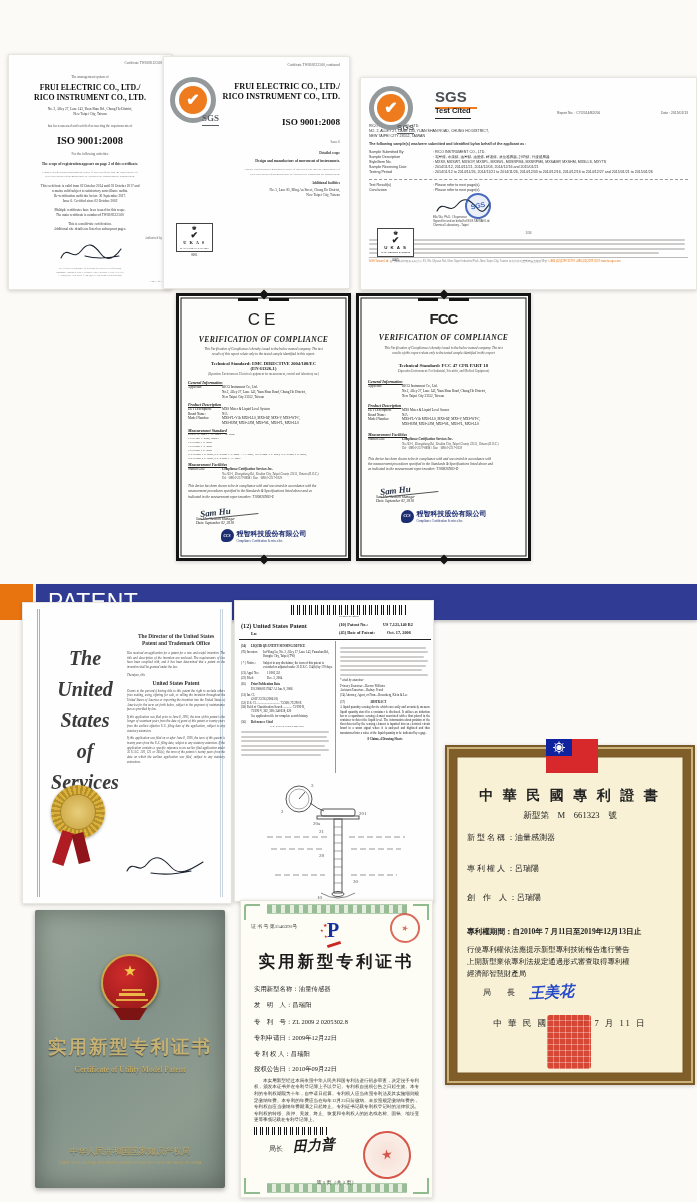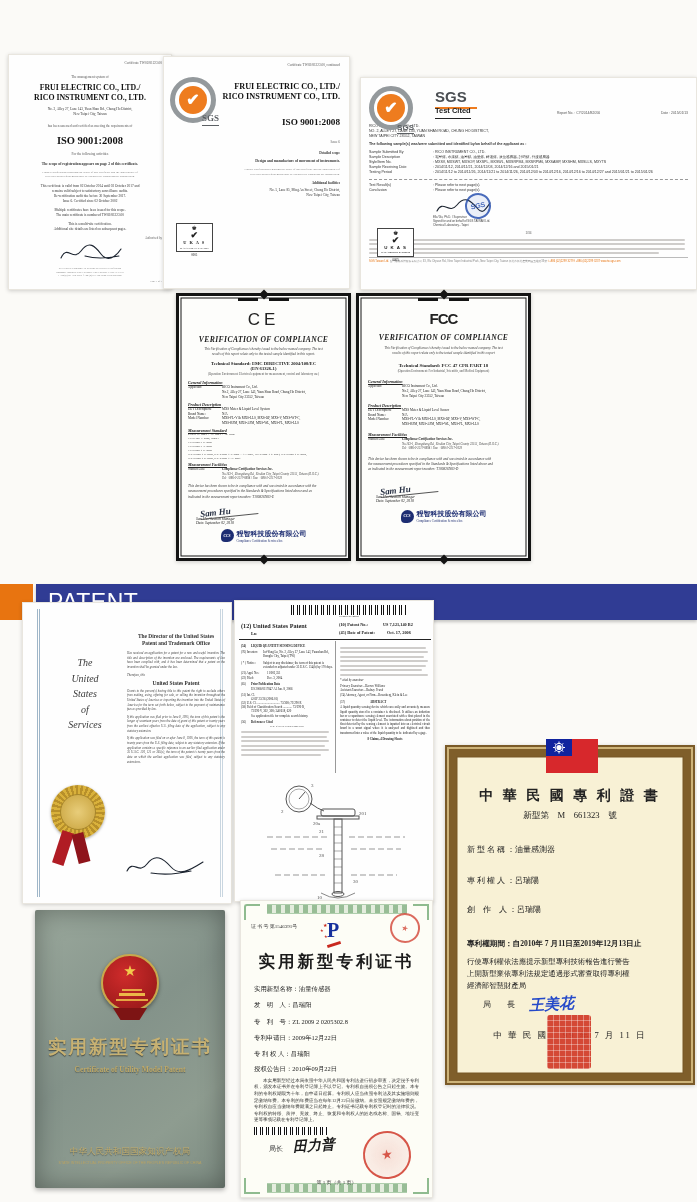--- a/index.html
+++ b/index.html
@@ -300,21 +300,21 @@
   <div class="banner" style="top:584px">
     <div class="or"></div>
     <div class="bar">
       <div class="txt">PATENT</div>
     </div>
   </div>
 
   <div class="doc ser" style="left:22px;top:602px;width:210px;height:302px">
     <div class="abs" style="left:14px;top:6px;bottom:6px;width:3px;border-left:1px solid #9fb6c8;border-right:1px solid #9fb6c8"></div>
     <div class="abs" style="right:8px;top:6px;bottom:6px;width:3px;border-left:1px solid #c9d6e0;border-right:1px solid #c9d6e0"></div>
-    <div class="abs i c" style="left:22px;top:52px;width:80px;font-size:10px;line-height:1.55;color:#3a3a3a;font-weight:400">
+    <div class="abs i c" style="left:22px;top:40px;width:80px;font-size:20px;line-height:1.55;color:#3a3a3a;font-weight:700">
       <div>The</div>
       <div>United</div>
       <div>States</div>
       <div>of</div>
       <div>Services</div>
     </div>
     <div class="abs" style="left:104px;top:30px;width:98px">
       <div class="c b" style="font-size:5.4px;line-height:1.3">The Director of the United States</div>
       <div class="c b" style="font-size:5.4px;line-height:1.3">Patent and Trademark Office</div>
       <div class="j i" style="font-size:3.1px;margin-top:4px;line-height:1.5;color:#444">Has received an application for a patent for a new and useful invention. The title and description of the invention are enclosed. The requirements of law have been complied with, and it has been determined that a patent on the invention shall be granted under the law.</div>
@@ -461,21 +461,21 @@
           <line x1="8.8" y1="4.3" x2="17.2" y2="12.7"></line>
           <line x1="17.2" y1="4.3" x2="8.8" y2="12.7"></line>
         </g>
       <circle cx="13" cy="8.5" r="4.4" fill="#fff"></circle>
         <circle cx="13" cy="8.5" r="3.4" fill="#10239e"></circle>
         <circle cx="13" cy="8.5" r="2.6" fill="#fff"></circle>
     </svg>
     <div style="position:relative;z-index:1;padding:40px 20px 0">
       <div class="c b" style="font-size:14px;letter-spacing:3px">中 華 民 國 專 利 證 書</div>
       <div class="c" style="font-size:8.6px;margin-top:5px">新型第　M　661323　號</div>
-      <div style="font-size:8px;margin-top:22px"><span>新 型 名 稱 ：</span><span>油量感測器</span></div>
+      <div style="font-size:8px;margin-top:10px"><span>新 型 名 稱 ：</span><span>油量感測器</span></div>
       <div style="font-size:8px;margin-top:20px"><span>專 利 權 人 ：</span><span>呂瑞陽</span></div>
       <div style="font-size:8px;margin-top:18px"><span>創　作　人 ：</span><span>呂瑞陽</span></div>
       <div class="b" style="font-size:7.6px;margin-top:24px">專利權期間：自2010年 7 月11日至2019年12月13日止</div>
       <div style="font-size:7.4px;margin-top:8px">行使專利權依法應提示新型專利技術報告進行警告</div>
       <div style="font-size:7.4px;margin-top:2px">上開新型業依專利法規定通過形式審查取得專利權</div>
       <div style="font-size:7.4px;margin-top:2px">經濟部智慧財產局</div>
       <div style="display:flex;align-items:center;margin-top:4px">
         <span style="font-size:8px;margin-left:16px">局　　長</span>
         <span class="b i" style="font-size:15px;color:#2449c9;margin-left:14px;transform:rotate(-3deg)">王美花</span>
       </div>

